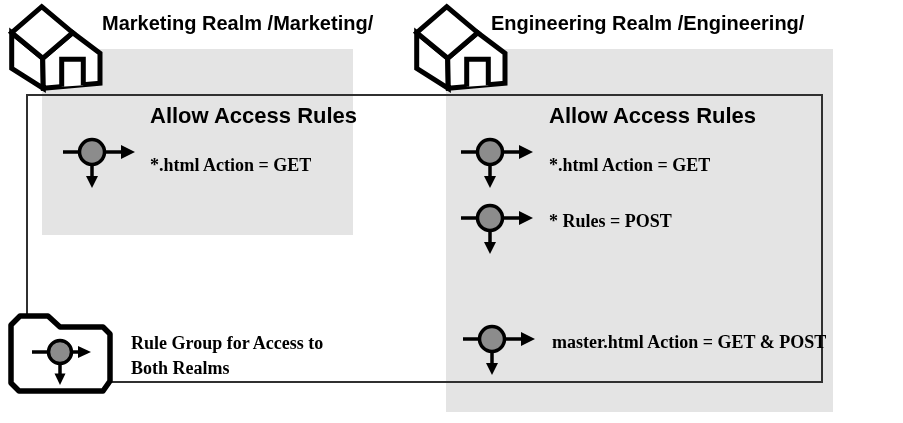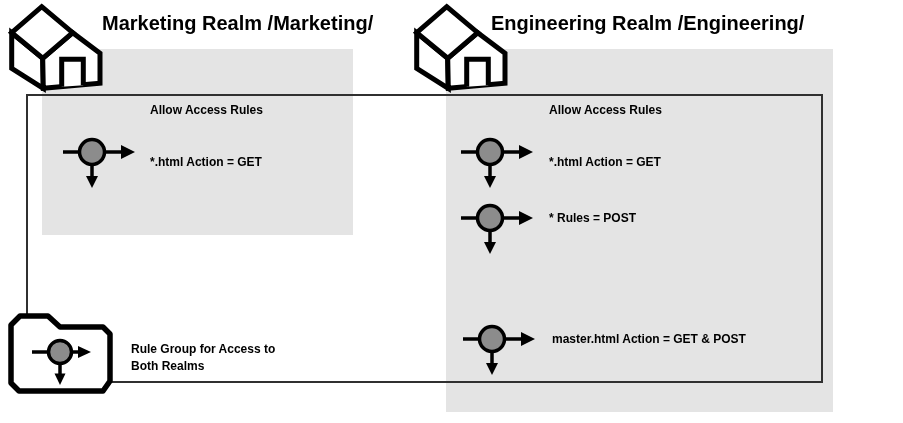--- a/index.html
+++ b/index.html
@@ -8,23 +8,23 @@
     font-family:"Liberation Sans", sans-serif; color:#000; overflow:hidden;border-radius:7px;
   }
   .panel { position:absolute; background:#e4e4e4; z-index:1; }
   .boundary {
     position:absolute; box-sizing:border-box; border:2px solid #303030;
     background:transparent; z-index:2;
   }
   .icon-svg { position:absolute; z-index:3; }
   .txt { position:absolute; z-index:4; font-weight:700; white-space:nowrap; }
   .title   { font-size:20px; }
-  .heading { font-size:12px; }
-  .rule    { font-size:12px; }
-  .multiline { white-space:pre-line; line-height:17px;margin-top:10px; }
+  .heading { font-size:22px; }
+  .rule    { font-size:18px;font-family:Liberation Serif, serif; }
+  .multiline { white-space:pre-line; line-height:25px; }
 </style>
 </head>
 <body>
 
 <div class="canvas">
 
   <div class="panel" style="left:42px; top:49px; width:311px; height:186px;"></div>
   <div class="panel" style="left:446px; top:49px; width:387px; height:363px;"></div>
 
   <div class="boundary" style="left:26px; top:94px; width:797px; height:289px;"></div>

